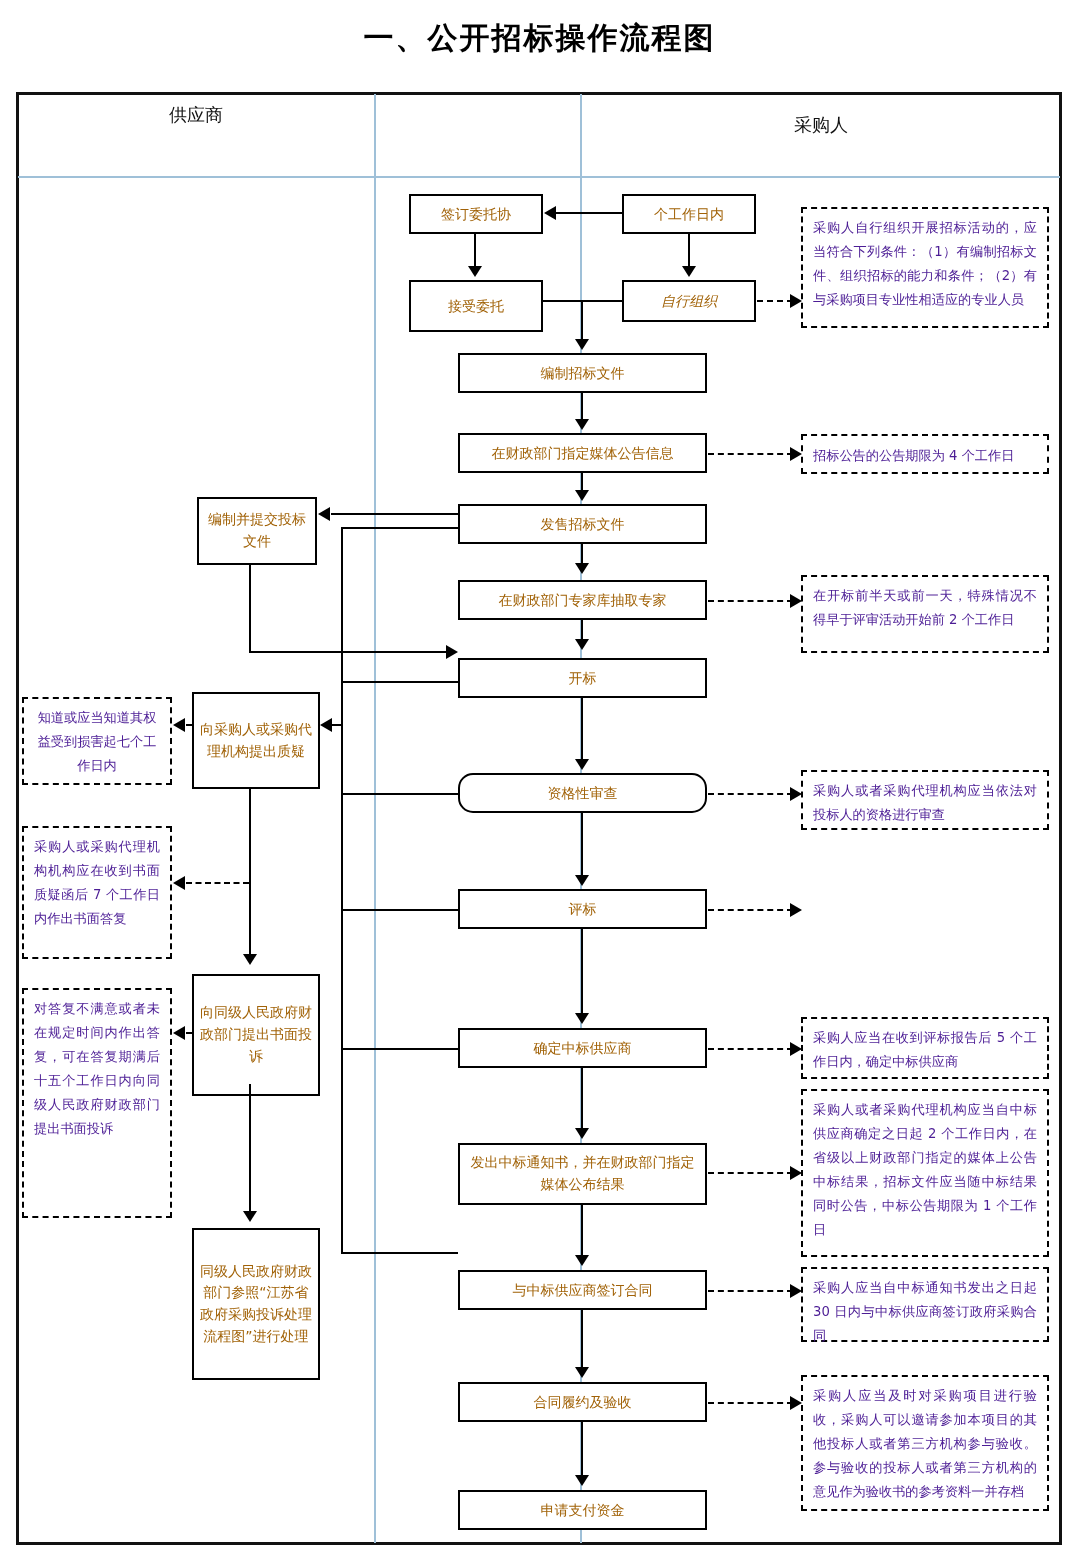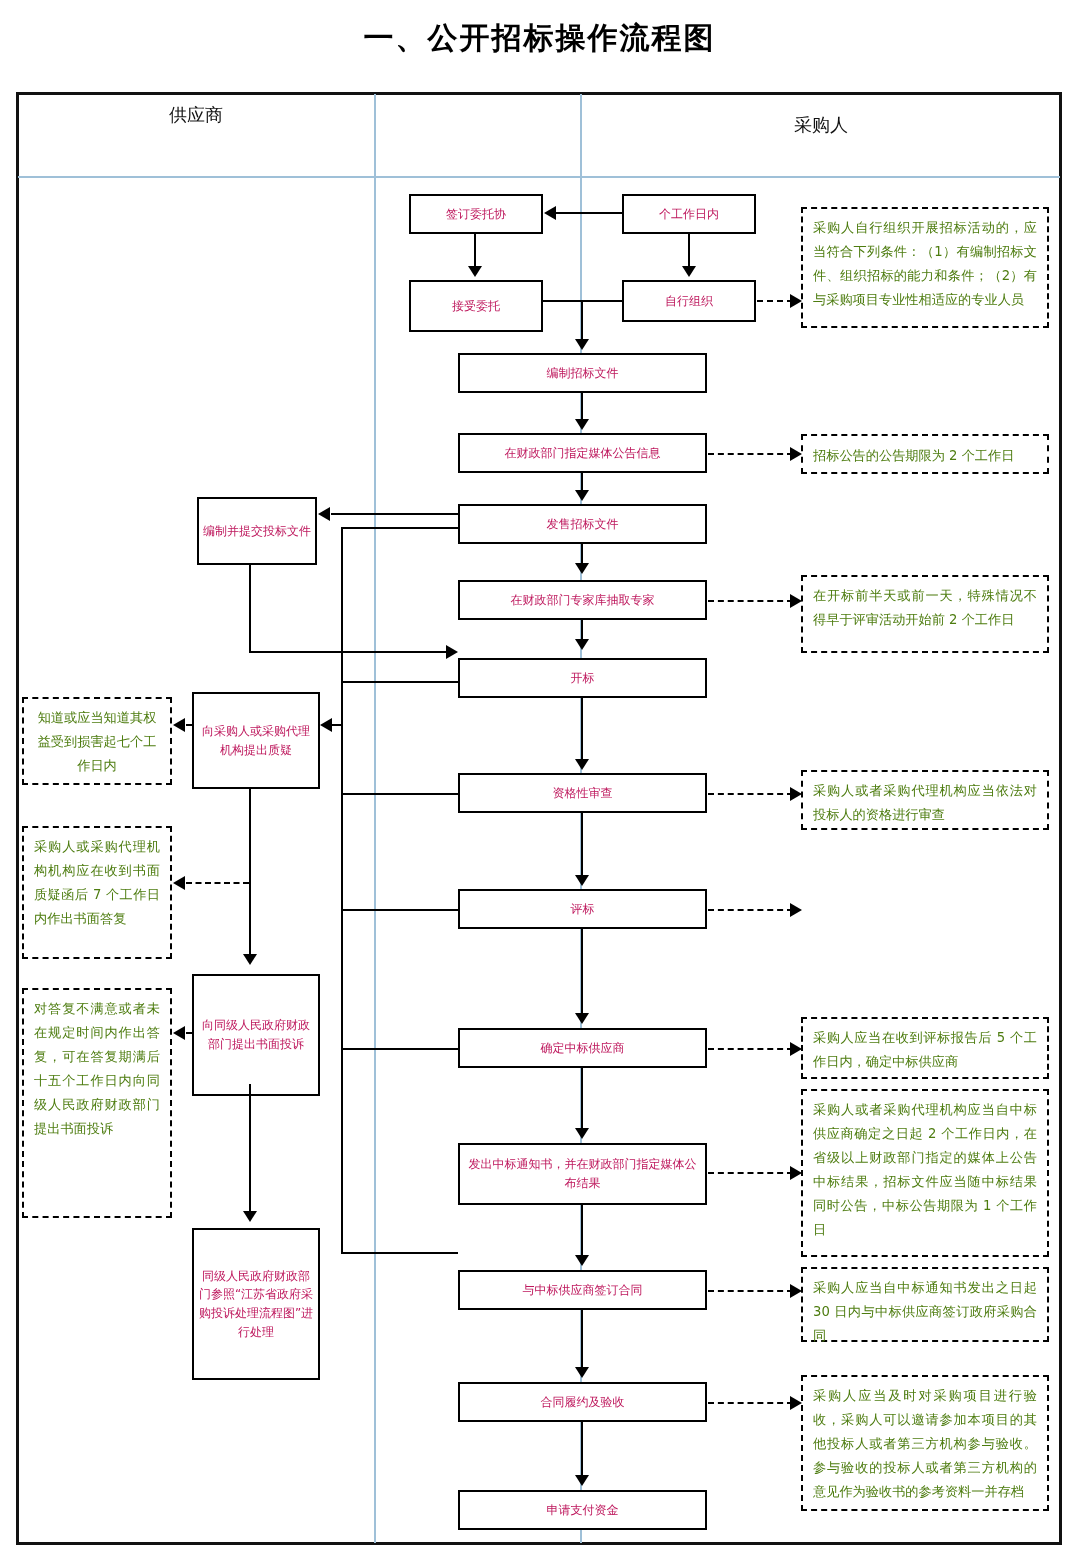--- a/index.html
+++ b/index.html
@@ -24,29 +24,29 @@
   
   .lane-head{
     position:absolute;text-align:center;font-size:18px;color:#111;
     font-family:"DejaVu Sans","Liberation Sans",sans-serif;line-height:1.45;
   }
 
   
   .node{
     position:absolute;box-sizing:border-box;border:2.4px solid #000;background:#fff;
     display:flex;align-items:center;justify-content:center;text-align:center;
-    font-size:12px;color:#be185d;line-height:1.5;padding:2px 4px;
+    font-size:14px;color:#a16207;line-height:1.5;padding:2px 4px;
     font-family:"DejaVu Sans","Liberation Sans",sans-serif;
   }
   .node.tall{line-height:1.55;}
 
   
   .note{
     position:absolute;box-sizing:border-box;border:2.2px dashed #000;background:#fff;
-    font-size:13.2px;color:#4d7c0f;line-height:1.82;padding:7px 10px;
+    font-size:13.2px;color:#4c1d95;line-height:1.82;padding:7px 10px;
     text-align:justify;text-justify:inter-ideograph;
     font-family:"DejaVu Sans","Liberation Sans",sans-serif;
   }
   .note.c{text-align:center;}
 
   
   .ln{position:absolute;background:#000;}
   .lnv{width:2.4px;}
   .lnh{height:2.4px;}
   .dln{position:absolute;border-top:2.4px dashed #000;height:0;}
@@ -71,33 +71,33 @@
 
   <div class="lane-head" style="left:20px;top:102px;width:352px;">供应商</div>
   <div class="lane-head" style="left:584px;top:112px;width:474px;">采购人</div>
 
   <div class="node" style="left:409px;top:194px;width:134px;height:40px;">签订委托协</div>
 
   <div class="node" style="left:622px;top:194px;width:134px;height:40px;">个工作日内</div>
 
   <div class="node" style="left:409px;top:280px;width:134px;height:52px;">接受委托</div>
 
-  <div class="node" style="left:622px;top:280px;width:134px;height:42px;">自行组织</div>
+  <div class="node" style="left:622px;top:280px;width:134px;height:42px;font-style:italic;">自行组织</div>
 
   <div class="node" style="left:458px;top:353px;width:249px;height:40px;">编制招标文件</div>
 
   <div class="node" style="left:458px;top:433px;width:249px;height:40px;">在财政部门指定媒体公告信息</div>
 
   <div class="node" style="left:458px;top:504px;width:249px;height:40px;">发售招标文件</div>
 
   <div class="node" style="left:458px;top:580px;width:249px;height:40px;">在财政部门专家库抽取专家</div>
 
   <div class="node" style="left:458px;top:658px;width:249px;height:40px;">开标</div>
 
-  <div class="node" style="left:458px;top:773px;width:249px;height:40px;">资格性审查</div>
+  <div class="node" style="left:458px;top:773px;width:249px;height:40px;border-radius:15px;">资格性审查</div>
 
   <div class="node" style="left:458px;top:889px;width:249px;height:40px;">评标</div>
 
   <div class="node" style="left:458px;top:1028px;width:249px;height:40px;">确定中标供应商</div>
 
   <div class="node tall" style="left:458px;top:1143px;width:249px;height:62px;">发出中标通知书，并在财政部门指定媒体公布结果</div>
 
   <div class="node" style="left:458px;top:1270px;width:249px;height:40px;">与中标供应商签订合同</div>
 
   <div class="node" style="left:458px;top:1382px;width:249px;height:40px;">合同履约及验收</div>
@@ -107,21 +107,21 @@
   <div class="node tall" style="left:197px;top:497px;width:120px;height:68px;">编制并提交投标文件</div>
 
   <div class="node tall" style="left:192px;top:692px;width:128px;height:97px;">向采购人或采购代理机构提出质疑</div>
 
   <div class="node tall" style="left:192px;top:974px;width:128px;height:122px;">向同级人民政府财政部门提出书面投诉</div>
 
   <div class="node tall" style="left:192px;top:1228px;width:128px;height:152px;">同级人民政府财政部门参照“江苏省政府采购投诉处理流程图”进行处理</div>
 
   <div class="note" style="left:801px;top:207px;width:248px;height:121px;">采购人自行组织开展招标活动的，应当符合下列条件：（1）有编制招标文件、组织招标的能力和条件；（2）有与采购项目专业性相适应的专业人员</div>
 
-  <div class="note" style="left:801px;top:434px;width:248px;height:40px;padding-top:8px;">招标公告的公告期限为 2 个工作日</div>
+  <div class="note" style="left:801px;top:434px;width:248px;height:40px;padding-top:8px;">招标公告的公告期限为 4 个工作日</div>
 
   <div class="note" style="left:801px;top:575px;width:248px;height:78px;">在开标前半天或前一天，特殊情况不得早于评审活动开始前 2 个工作日</div>
 
   <div class="note" style="left:801px;top:770px;width:248px;height:60px;">采购人或者采购代理机构应当依法对投标人的资格进行审查</div>
 
 
   <div class="note" style="left:801px;top:1017px;width:248px;height:62px;">采购人应当在收到评标报告后 5 个工作日内，确定中标供应商</div>
 
   <div class="note" style="left:801px;top:1089px;width:248px;height:168px;">采购人或者采购代理机构应当自中标供应商确定之日起 2 个工作日内，在省级以上财政部门指定的媒体上公告中标结果，招标文件应当随中标结果同时公告，中标公告期限为 1 个工作日</div>
 

